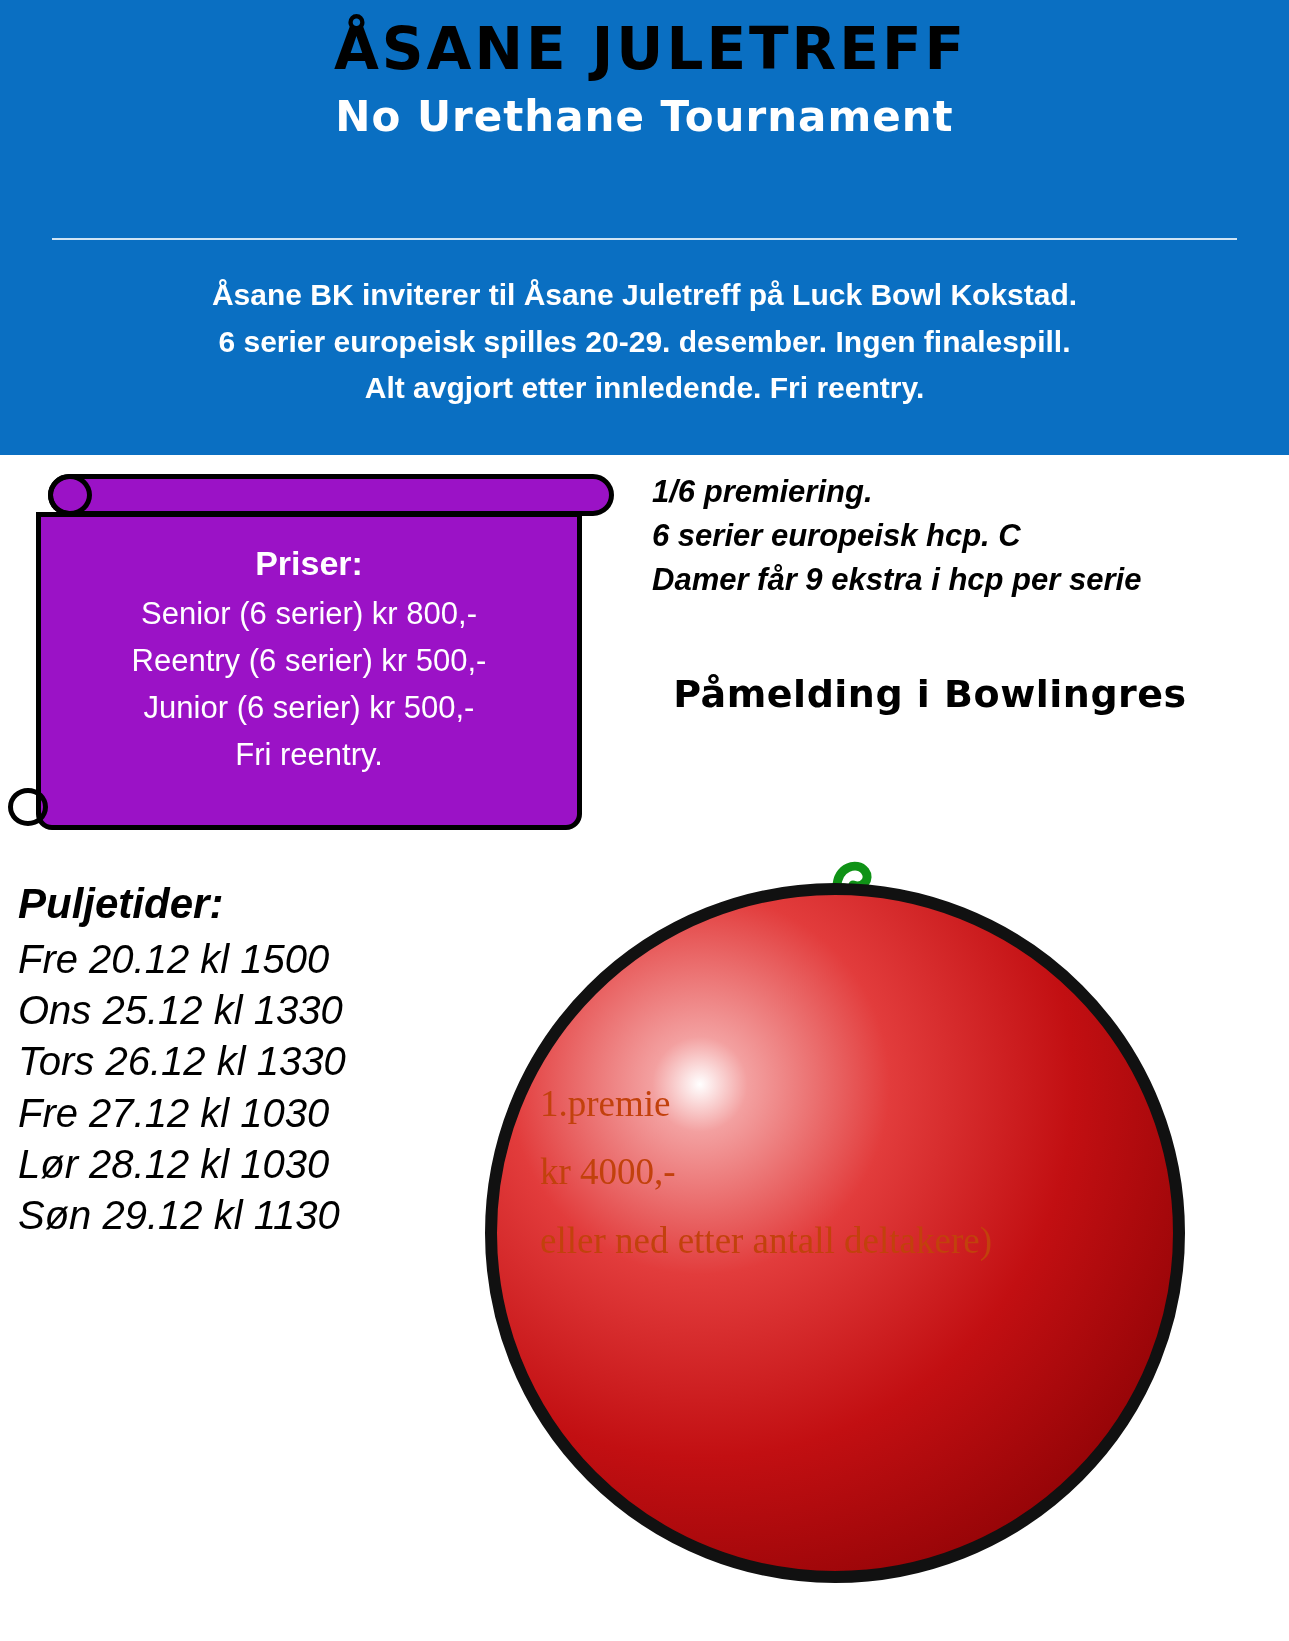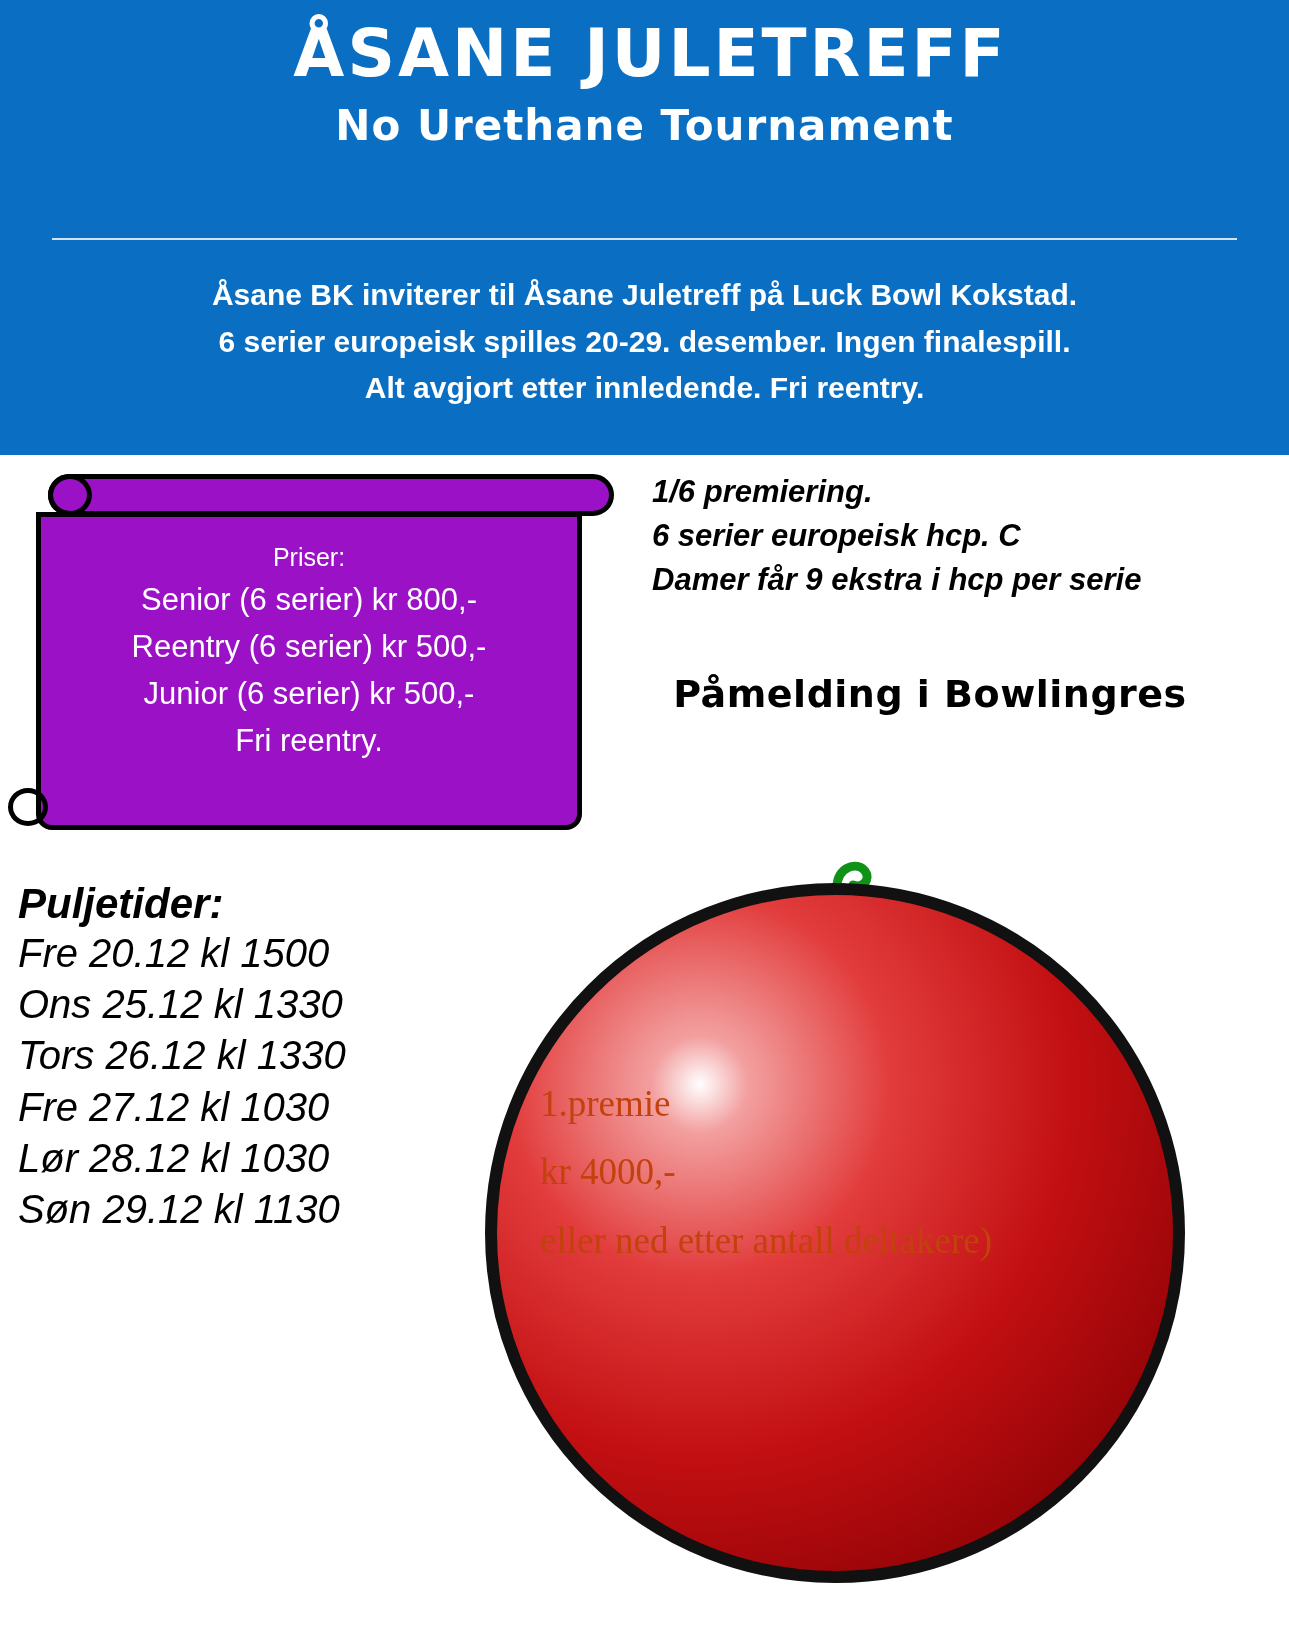--- a/index.html
+++ b/index.html
@@ -20,22 +20,22 @@
     position: absolute;
     left: 0;
     top: 0;
     width: 1289px;
     height: 455px;
     background: #0a6fc2;
     box-sizing: border-box;
   }
   #main-title {
     text-align: center;
-    color: #ffffff;
-    font-size: 66px;
+    color: #000000;
+    font-size: 58px;
     font-weight: bold;
     letter-spacing: 3px;
     margin: 18px 0 0 12px;
     font-family: "DejaVu Sans", sans-serif;
     line-height: 1.1;
   }
   #sub-title {
     text-align: center;
     color: #ffffff;
     font-size: 42px;
@@ -122,22 +122,22 @@
     position: absolute;
     left: 18px;
     top: 70px;
     width: 546px;
     text-align: center;
     color: #ffffff;
     font-size: 31px;
     line-height: 1.52;
   }
   #price-heading {
-    font-weight: normal;
-    font-size: 25px;
+    font-weight: bold;
+    font-size: 34px;
   }
 
   
   #info-lines {
     position: absolute;
     left: 652px;
     top: 470px;
     width: 620px;
     font-size: 31px;
     font-style: italic;
@@ -163,20 +163,21 @@
     position: absolute;
     left: 18px;
     top: 880px;
     width: 520px;
   }
   #puljetider-title {
     font-size: 42px;
     font-style: italic;
     font-weight: bold;
     color: #000000;
+    margin-bottom: 6px;
   }
   .pulje-row {
     font-size: 40px;
     font-style: italic;
     color: #000000;
     line-height: 1.28;
     white-space: nowrap;
   }
 
   

